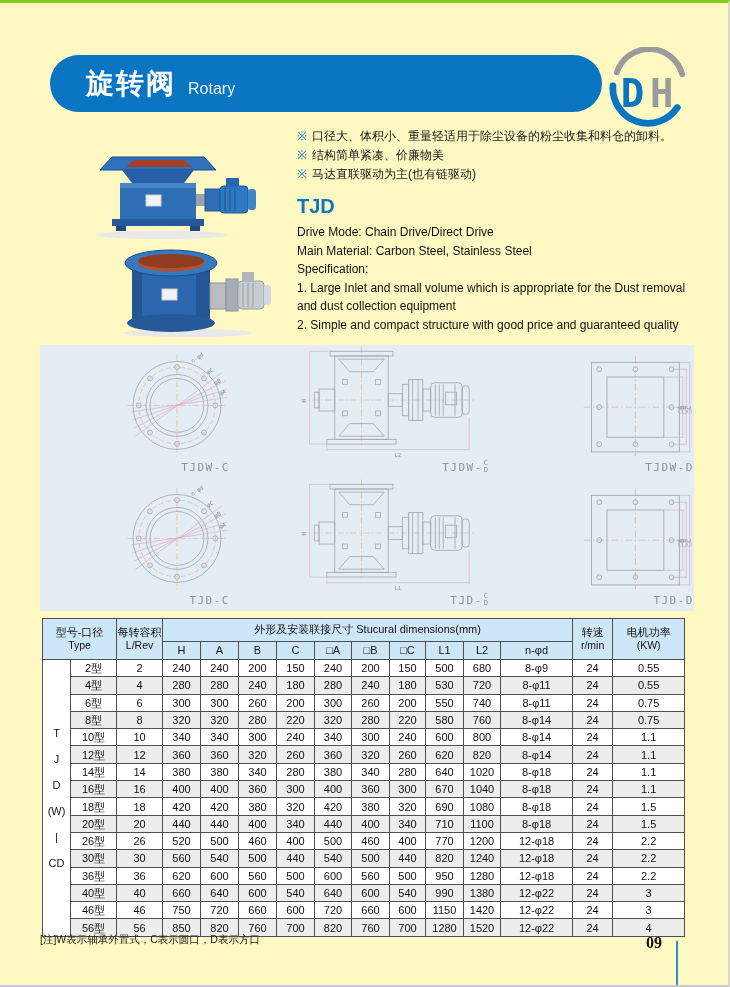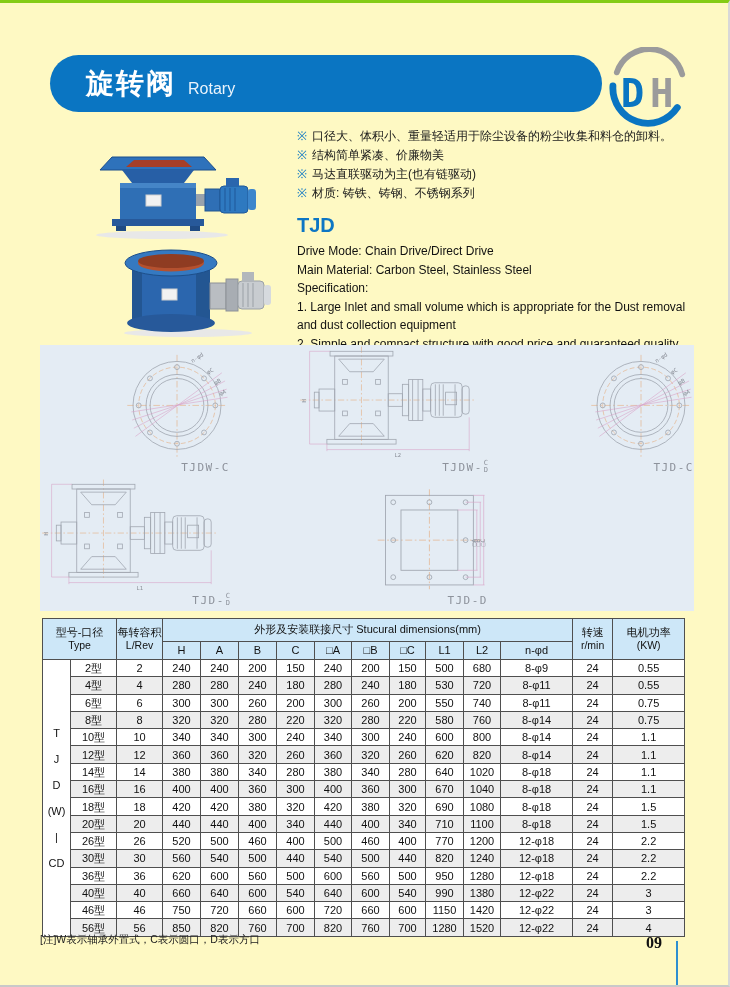--- a/index.html
+++ b/index.html
@@ -215,21 +215,20 @@
       <line x1="138" y1="42" x2="138" y2="66" stroke="#9aa0a6"></line>
     <line x1="143" y1="42" x2="143" y2="66" stroke="#9aa0a6"></line>
     <rect x="132" y="31" width="12" height="9" fill="#b2b7bc"></rect>
     <rect x="154" y="44" width="7" height="20" rx="3" fill="#d6dade"></rect>
   </svg>
 
   <div class="introcol">
     <div class="bullet"><span class="sym">※</span><span>口径大、体积小、重量轻适用于除尘设备的粉尘收集和料仓的卸料。</span></div>
     <div class="bullet"><span class="sym">※</span><span>结构简单紧凑、价廉物美</span></div>
     <div class="bullet"><span class="sym">※</span><span>马达直联驱动为主(也有链驱动)</span></div>
-    <div class="bullet"><span class="sym">※</span><span>材质: 铸铁、铸钢、不锈钢系列</span></div>
     <p class="tjd-head">TJD</p>
     <div class="eline">Drive Mode: Chain Drive/Direct Drive</div>
     <div class="eline">Main Material: Carbon Steel, Stainless Steel</div>
     <div class="eline">Specification:</div>
     <div class="eline">1. Large Inlet and small volume which is appropriate for the Dust removal</div>
     <div class="eline">and dust collection equipment</div>
     <div class="eline">2. Simple and compact structure with good price and guaranteed quality</div>
   </div>
 
   <div class="drawpanel">
@@ -244,20 +243,26 @@
         <use href="#dwg-side"></use>
         <text class="dimtxt" x="122" y="142">L2</text>
       </svg>
       <div class="dlabel">
         <span>TJDW-</span>
           <span class="frac">
             <span>C</span>
             <span>D</span>
           </span>
       </div>
+    </div>
+    <div class="dcell">
+      <svg width="112" height="104" viewBox="0 0 130 120">
+          <use href="#dwg-square"></use>
+        </svg>
+      <div class="dlabel">TJDW-D</div>
     </div>
     <div class="dcell">
       <svg width="106" height="110" viewBox="0 0 130 135">
           <use href="#dwg-circle"></use>
         </svg>
       <div class="dlabel">TJD-C</div>
     </div>
     <div class="dcell">
       <svg width="198" height="125" viewBox="0 0 230 145">
         <use href="#dwg-side"></use>

